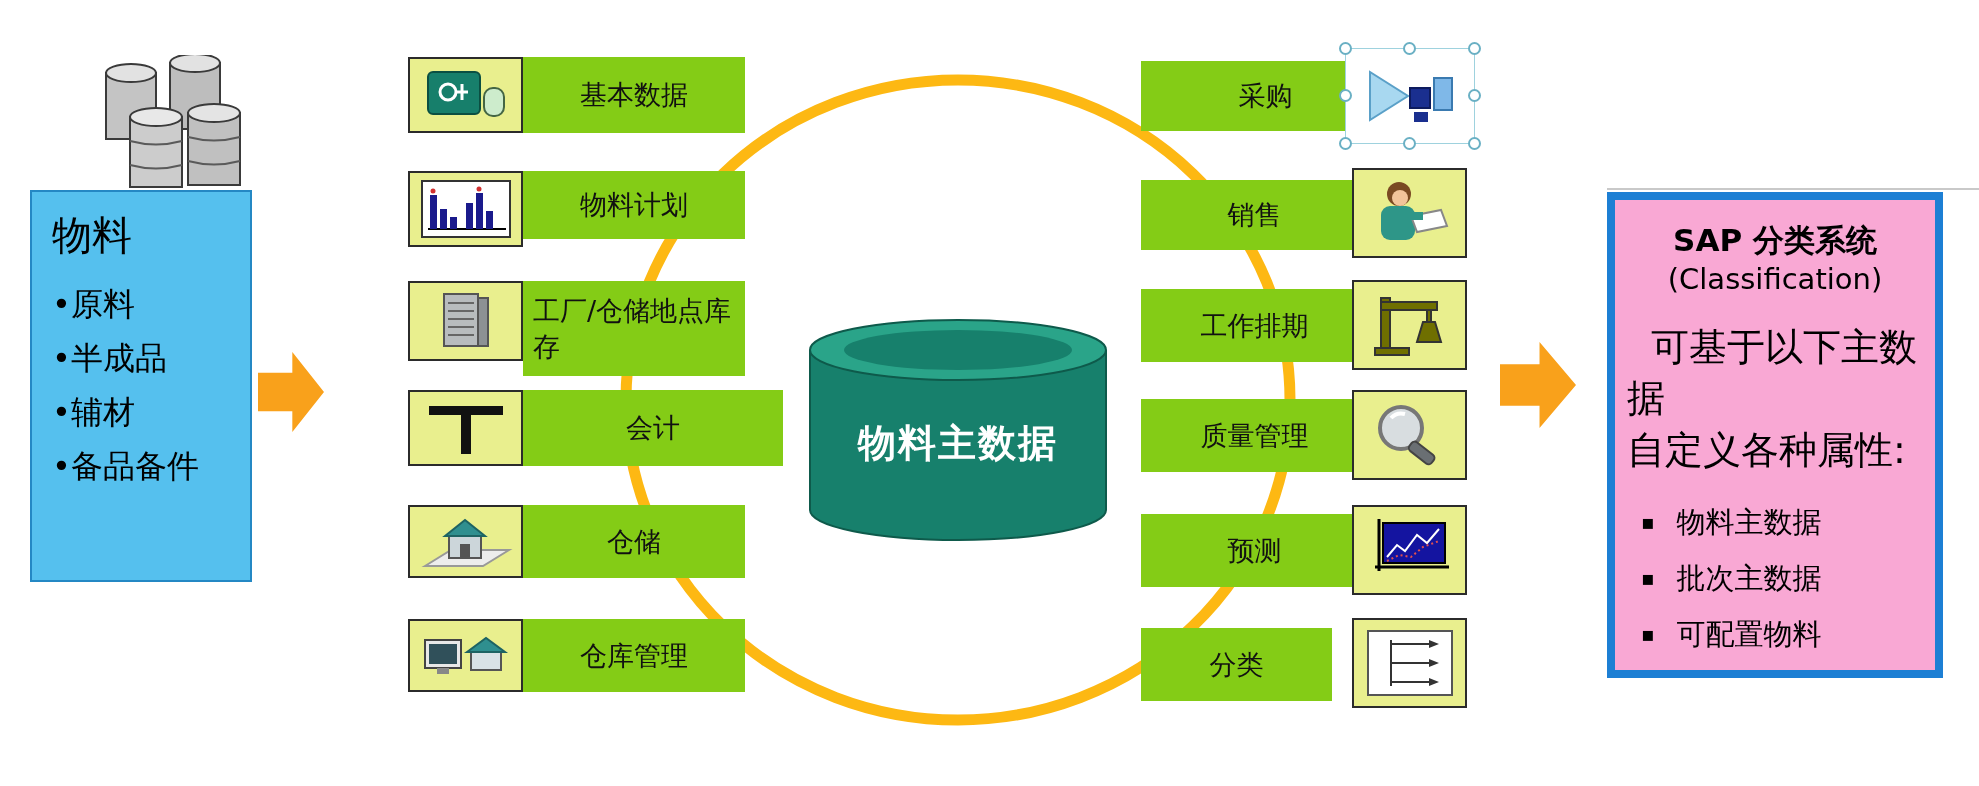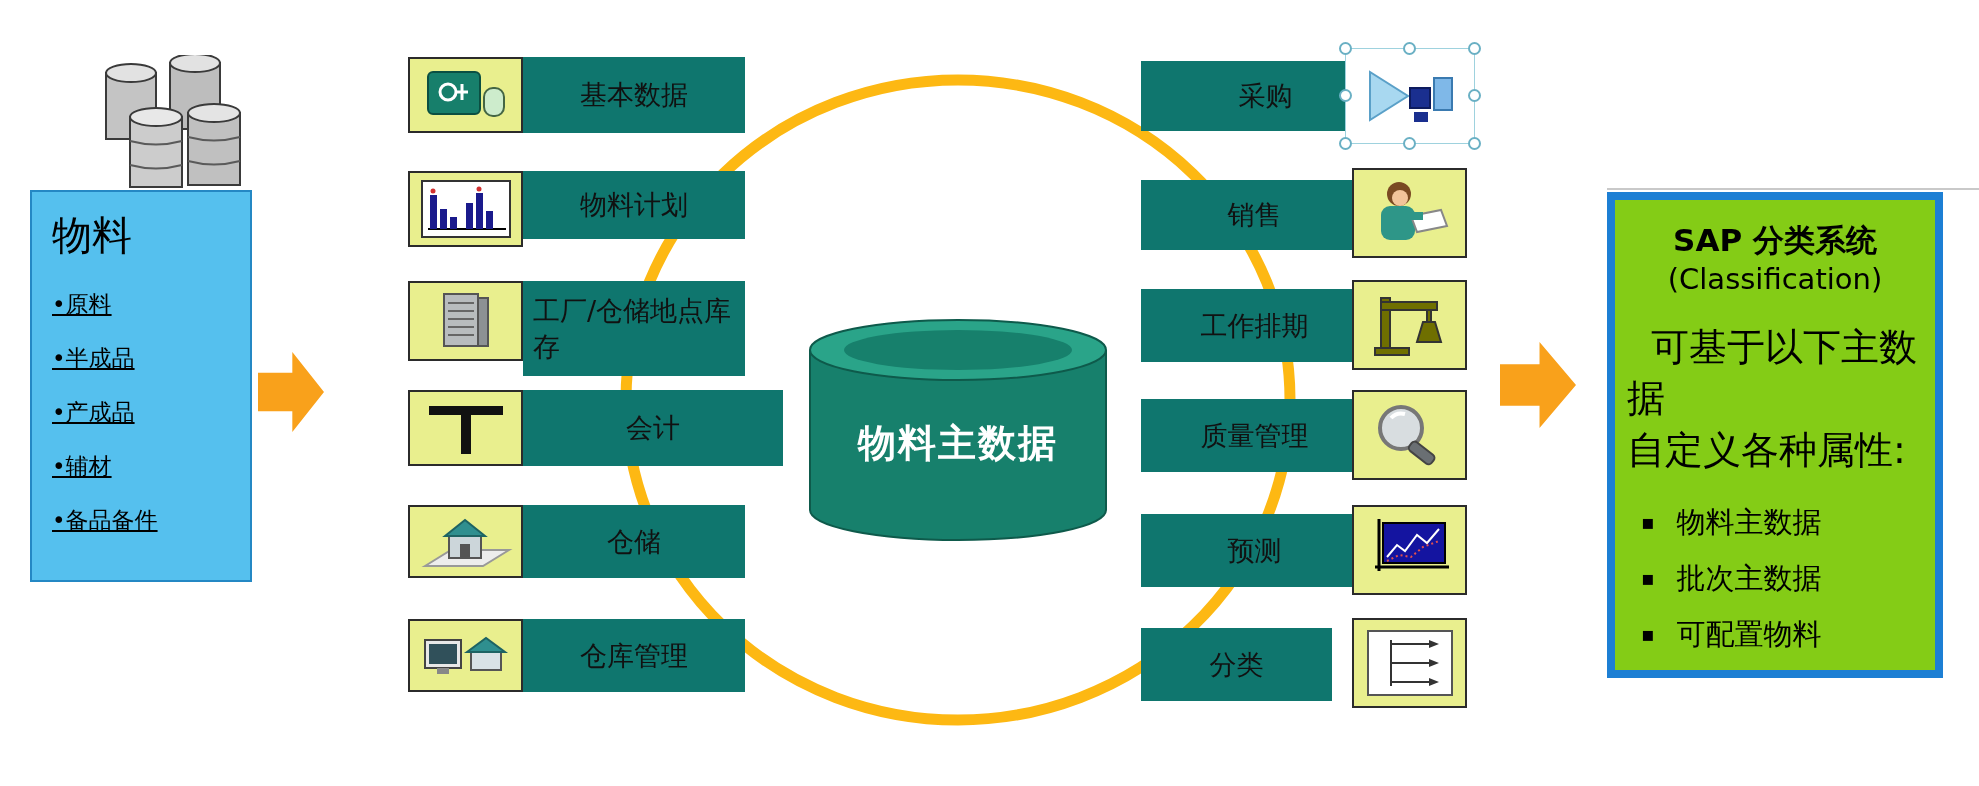--- a/index.html
+++ b/index.html
@@ -6,53 +6,53 @@
   html,body { background:#ffffff; }
   body { font-family:"DejaVu Sans","Liberation Sans",sans-serif; color:#1a1a1a; }
   .canvas { position:relative; width:1979px; height:786px; background:#fff; overflow:hidden; }
 
   .ring-svg { position:absolute; left:0; top:0; z-index:1; }
 
   
   .materials-box { position:absolute; left:30px; top:190px; width:222px; height:392px;
     background:#55c0ee; border:2px solid #2488c4; z-index:2; padding:16px 0 0 20px; }
   .materials-title { font-size:40px; color:#000; margin-bottom:14px; }
-  .materials-item { font-size:23px; color:#000; line-height:54px;text-decoration:underline; }
+  .materials-item { font-size:32px; color:#000; line-height:54px; }
 
   .barrels { position:absolute; left:92px; top:55px; width:175px; height:145px; z-index:3; }
 
   
   .arrow { position:absolute; background:#f9a11b; z-index:4;
     clip-path:polygon(0 26%, 52% 26%, 52% 0, 100% 50%, 52% 100%, 52% 74%, 0 74%); }
   .arrow-left  { left:258px; top:352px; width:66px; height:80px; }
   .arrow-right { left:1500px; top:342px; width:76px; height:86px; }
 
   
   .icon-box { position:absolute; width:115px; background:#e9ef8e; border:2px solid #2b2b2b;
     display:flex; align-items:center; justify-content:center; z-index:5; }
-  .label-box { position:absolute; background:#0f766e; display:flex; align-items:center;
+  .label-box { position:absolute; background:#84cc16; display:flex; align-items:center;
     justify-content:center; text-align:center; font-size:27px; color:#111; z-index:4; }
   .label-box.wide { justify-content:flex-start; text-align:left; padding-left:10px; line-height:1.3; }
 
   
   .icon-box.selected { background:#ffffff; border:1px solid #9ed2de; overflow:visible; }
   .handle { position:absolute; width:13px; height:13px; border-radius:50%;
     background:#fff; border:2px solid #6ab0c4; z-index:7; }
   .h-tl{left:-7px;top:-7px}.h-tm{left:calc(50% - 7px);top:-7px}.h-tr{right:-7px;top:-7px}
   .h-ml{left:-7px;top:calc(50% - 7px)}.h-mr{right:-7px;top:calc(50% - 7px)}
   .h-bl{left:-7px;bottom:-7px}.h-bm{left:calc(50% - 7px);bottom:-7px}.h-br{right:-7px;bottom:-7px}
 
   
   .cylinder { position:absolute; left:808px; top:318px; width:300px; height:225px; z-index:6; }
   .cylinder-label { position:absolute; left:0; top:100px; width:100%; text-align:center;
     color:#ffffff; font-size:38px; font-weight:bold; letter-spacing:2px; }
 
   
   .divider { position:absolute; left:1607px; top:188px; width:372px; height:2px; background:#c9c9c9; z-index:2; }
-  .sap-box { position:absolute; left:1607px; top:192px; width:336px; height:486px; background:#84cc16;
+  .sap-box { position:absolute; left:1607px; top:192px; width:336px; height:486px; background:#f9a8d4;
     border:8px solid #1d7fd4; z-index:5; padding:20px 12px 0 12px; }
   .sap-title { font-size:31px; font-weight:bold; text-align:center; color:#000; }
   .sap-subtitle { font-size:29px; text-align:center; color:#000; margin-bottom:26px; }
   .sap-desc { font-size:38px; color:#000; line-height:1.35; }
   .sap-desc.indent { text-indent:24px; }
   .sap-bullets { margin-top:18px; padding-left:14px; }
   .sap-bullet-row { font-size:29px; color:#000; line-height:56px; display:flex; align-items:center; }
   .sap-bullet-char { font-size:20px; margin-right:22px; }
 </style>
 </head>
@@ -82,21 +82,20 @@
         <path d="M96 82 q26 7 52 0"></path>
           <path d="M96 106 q26 7 52 0"></path>
       </g>
     </svg>
   </div>
 
   <div class="materials-box">
     <div class="materials-title">物料</div>
     <div class="materials-item">•原料</div>
     <div class="materials-item">•半成品</div>
-    <div class="materials-item">•产成品</div>
     <div class="materials-item">•辅材</div>
     <div class="materials-item">•备品备件</div>
   </div>
 
   <div class="arrow arrow-left"></div>
   <div class="arrow arrow-right"></div>
 
   <div class="icon-box" style="left:408px;top:57px;height:76px">
     <svg width="88" height="58" viewBox="0 0 88 58">
       <rect x="6" y="6" width="52" height="42" rx="5" fill="#177f6b" stroke="#0b4f42" stroke-width="2"></rect>

